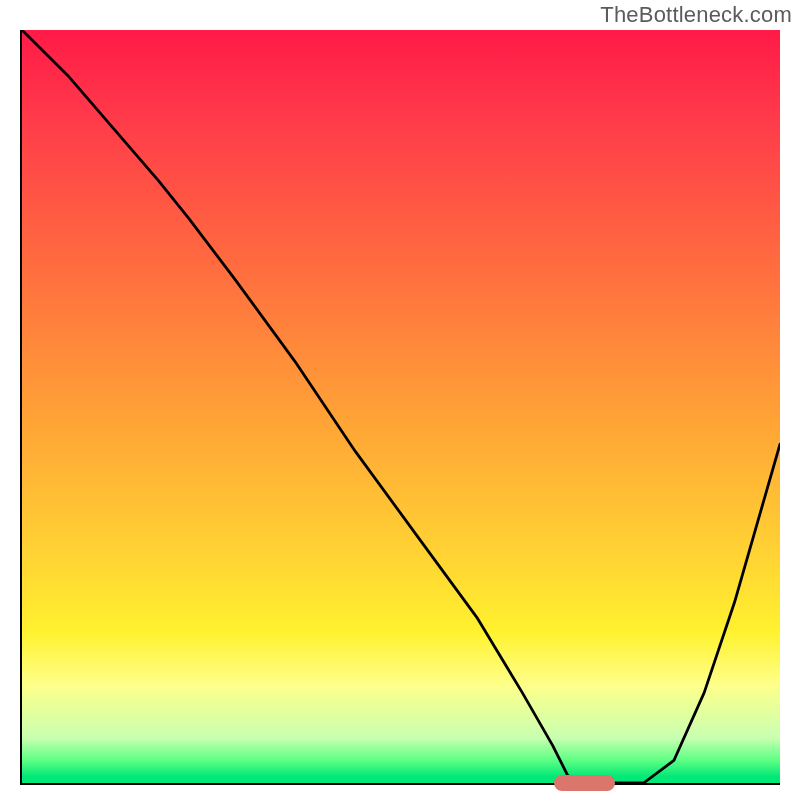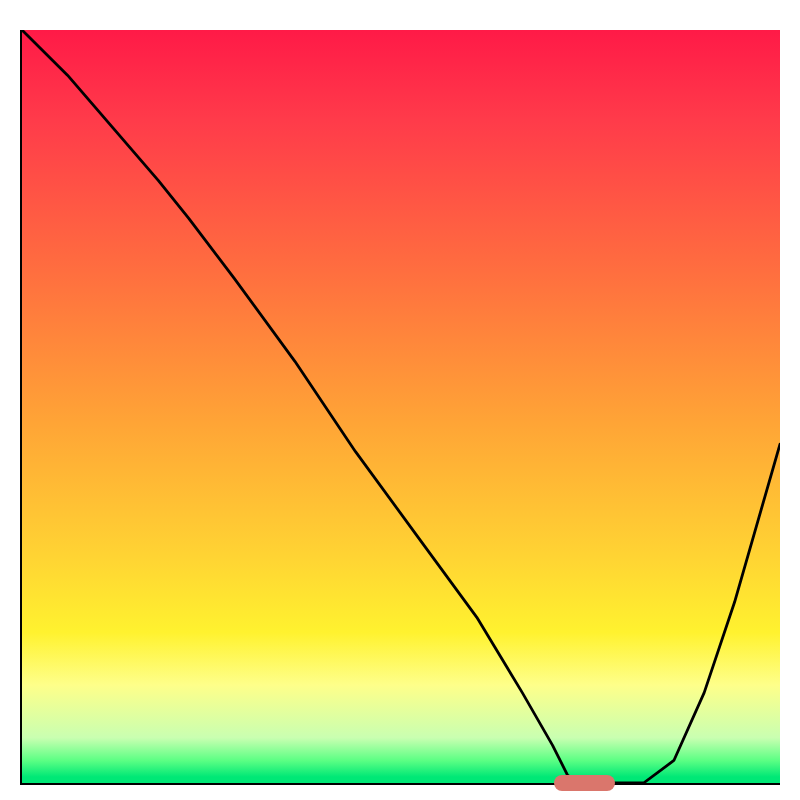--- a/index.html
+++ b/index.html
@@ -66,20 +66,21 @@
     border-radius: 8px;
     background: #da766c; 
     z-index: 3;
   }
 </style>
 </head>
 <body>
 
 <div class="chart-container">
 
+  <div class="watermark">TheBottleneck.com</div>
 
   <div class="plot-area">
     <div class="gradient-bg"></div>
 
     <svg class="curve-svg" viewBox="0 0 760 755" preserveAspectRatio="none">
       <path id="curve-path" fill="none" stroke="#000" stroke-width="2.8" stroke-linejoin="round" stroke-linecap="round" d="M0.0 0.0 L45.6 45.3 L91.2 98.1 L136.8 151.0 L167.2 188.8 L212.8 249.1 L273.6 332.2 L334.4 422.8 L395.2 505.9 L456.0 588.9 L501.6 664.4 L532.0 717.3 L547.2 747.5 L562.4 755.0 L592.8 755.0 L623.2 755.0 L653.6 732.4 L684.0 664.4 L714.4 573.8 L760.0 415.3"></path>
     </svg>
 
     <div class="marker" id="marker" style="left: 532px; width: 60.8px; bottom: -8px;"></div>
   </div>

